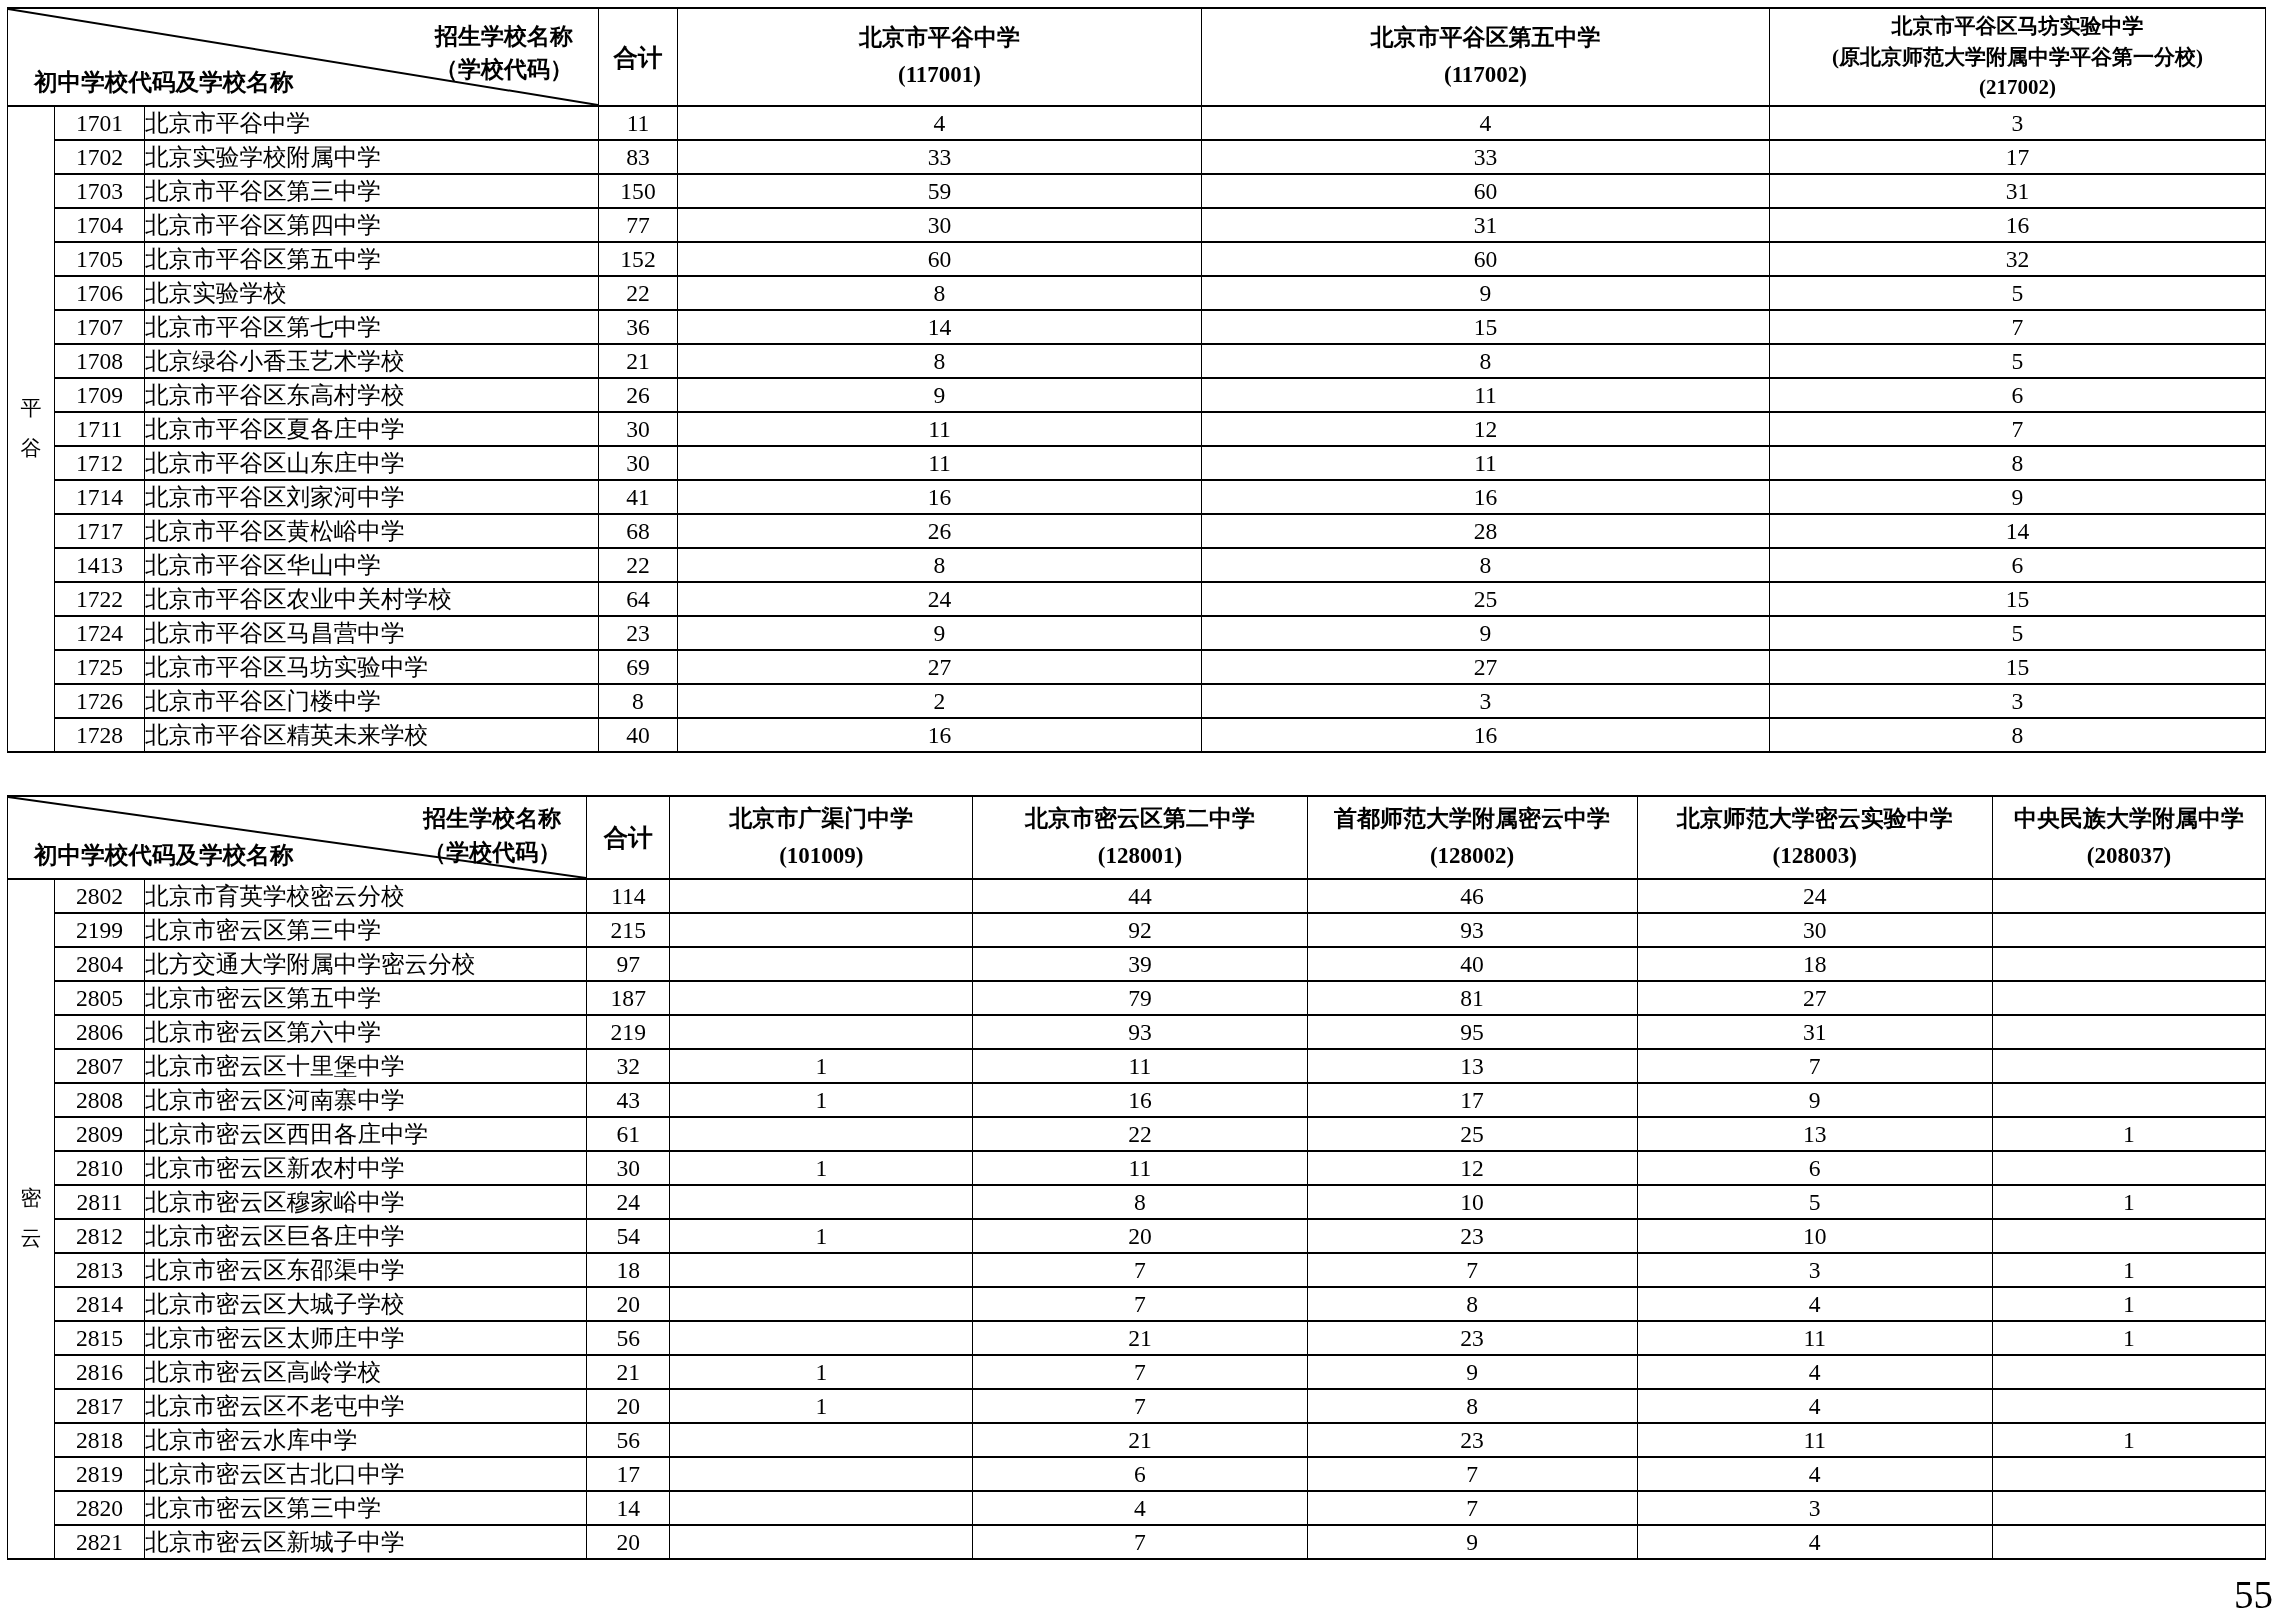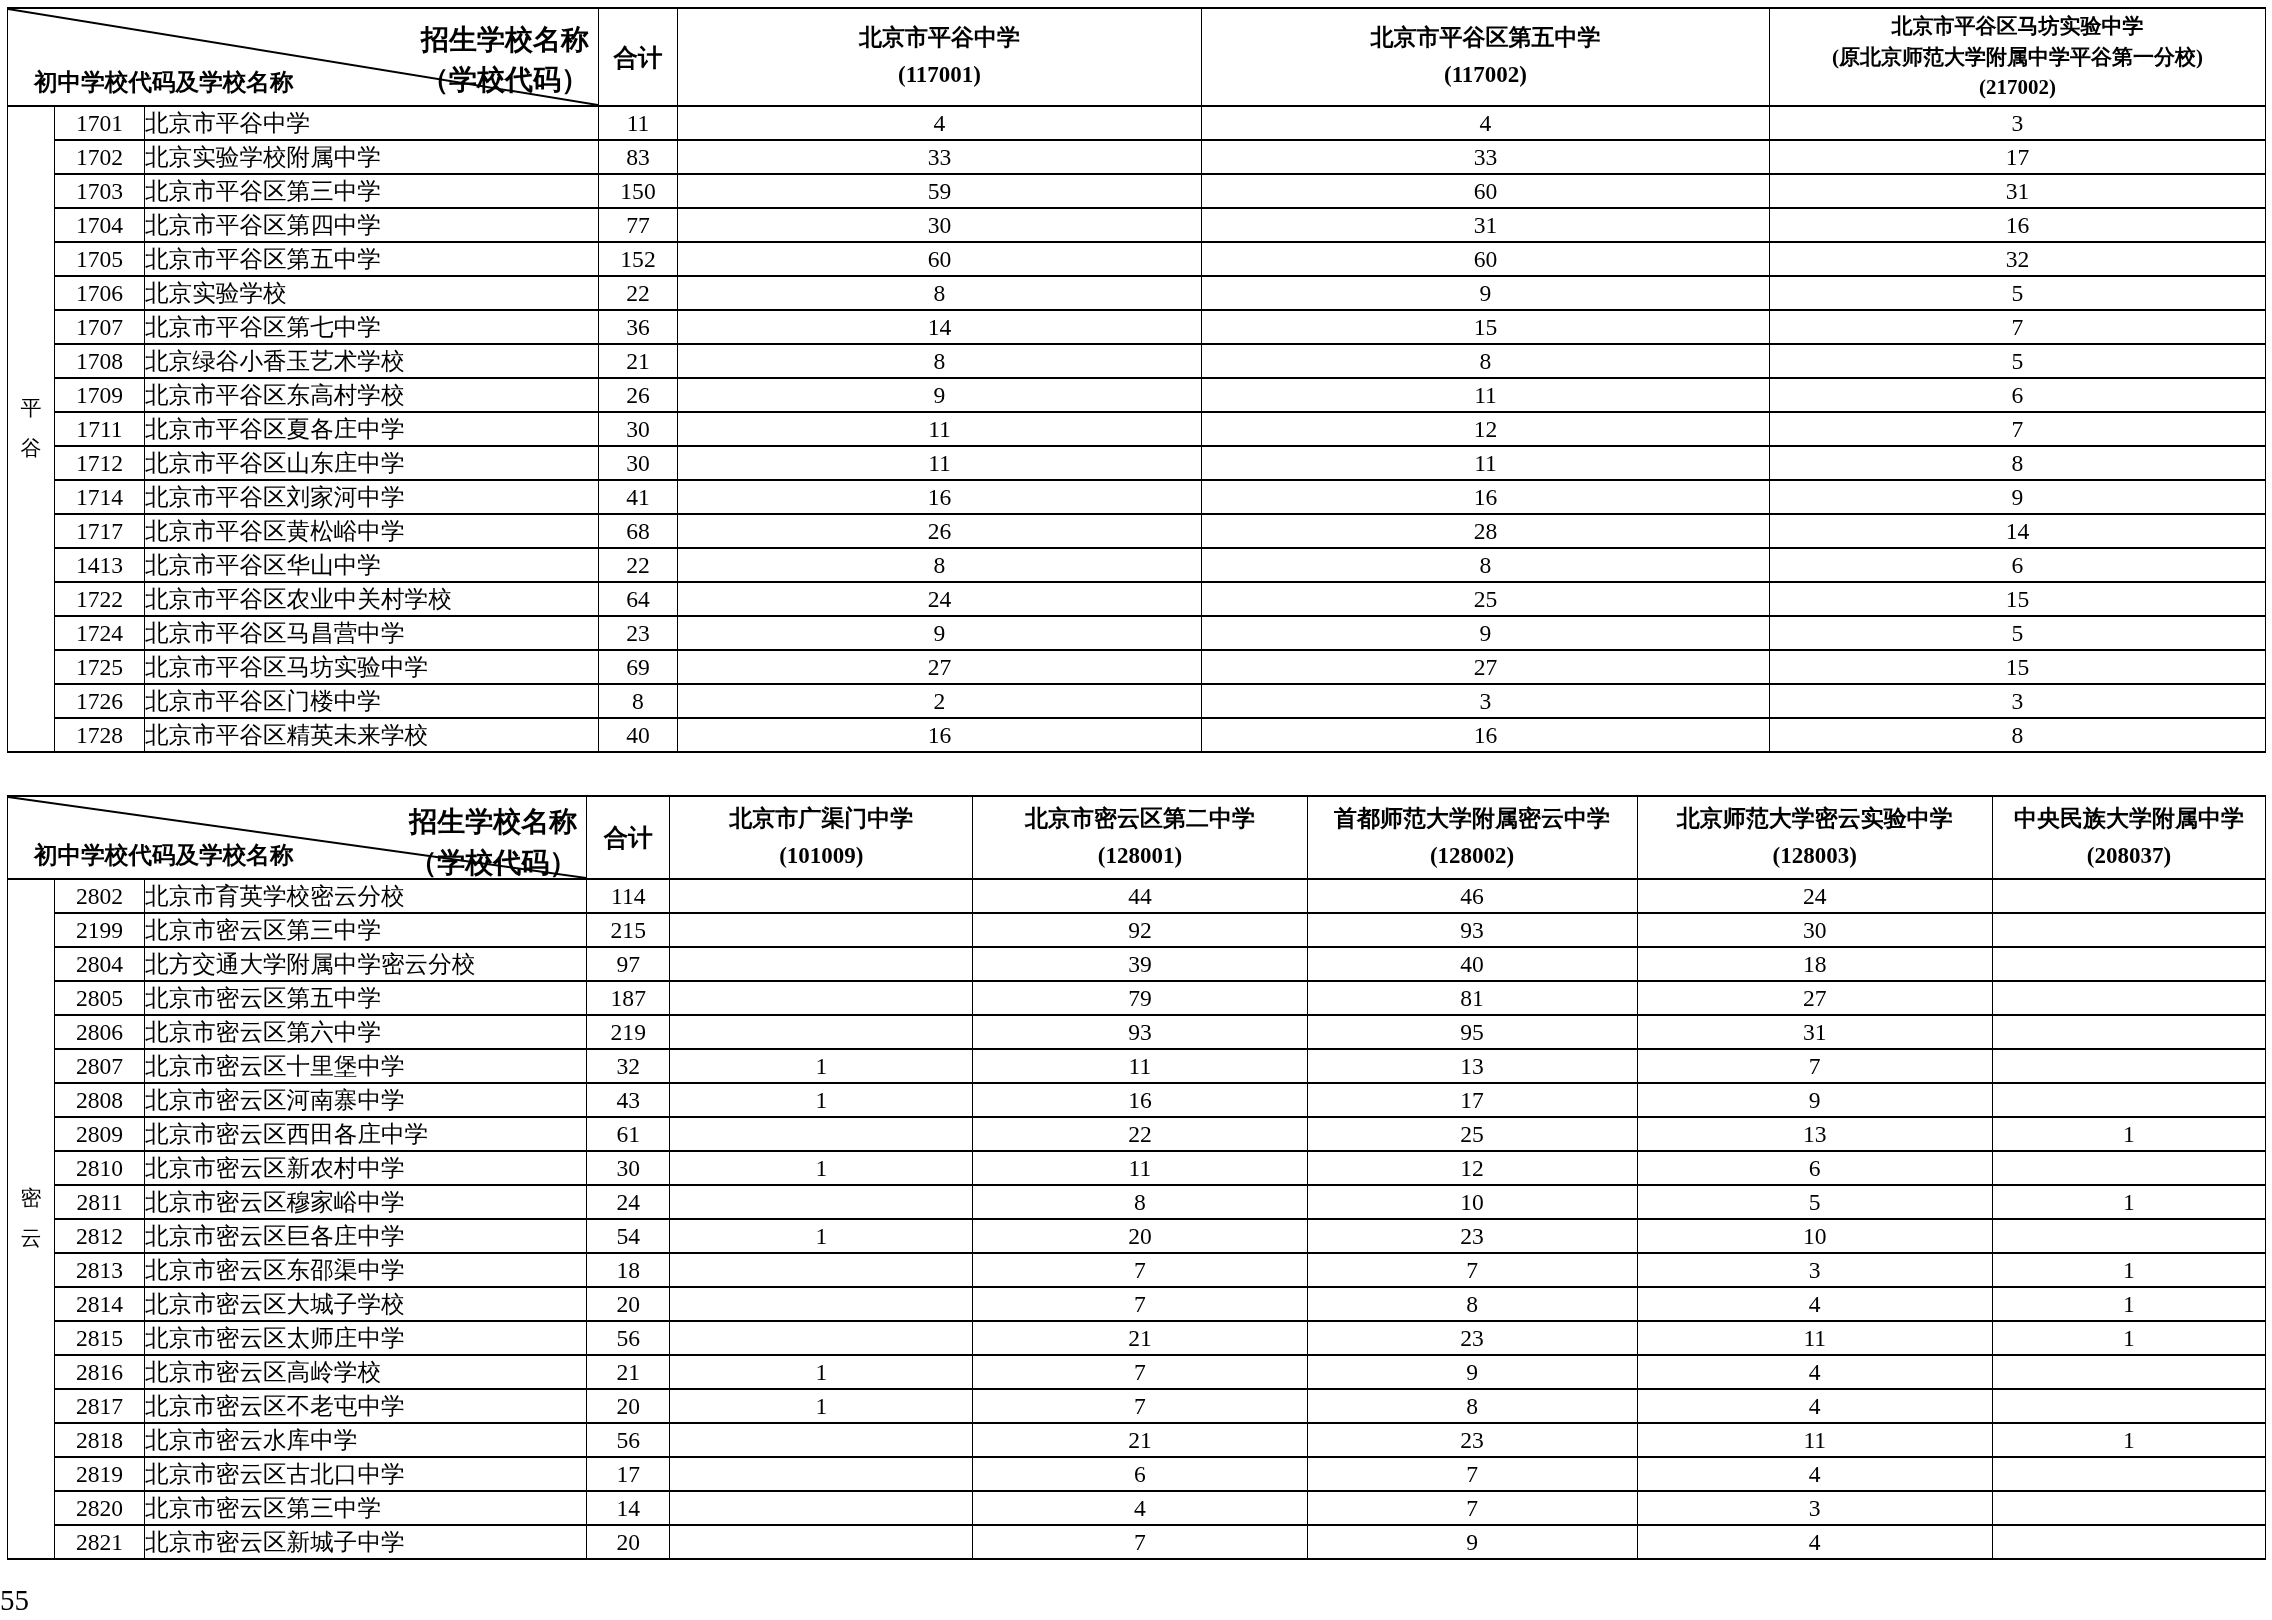--- a/index.html
+++ b/index.html
@@ -17,22 +17,22 @@
     border:2.6px solid #000;border-left-width:1.8px;border-right-width:1.8px;
     padding:0;overflow:hidden;
   }
   
   th.diag{position:relative;padding:0;}
   .t0 th.diag,.t0 th{height:96px;}
   .t1 th.diag,.t1 th{height:81px;}
   th.diag svg{position:absolute;left:0;top:0;width:100%;height:100%;display:block;}
   th.diag line{stroke:#000;stroke-width:2;vector-effect:non-scaling-stroke;}
   .tr-label{
-    position:absolute;top:10.5px;right:9px;text-align:center;
-    font-weight:bold;font-size:28px;line-height:1.45;white-space:pre-line;
+    position:absolute;top:10.5px;right:25px;text-align:center;
+    font-weight:bold;font-size:23px;line-height:1.45;white-space:pre-line;
   }
   .t1 .tr-label{top:5.3px;}
   .bl-label{
     position:absolute;bottom:7px;left:26px;
     font-weight:bold;font-size:23.6px;white-space:nowrap;
   }
   th.total-h{font-weight:bold;font-size:24.5px;text-align:center;vertical-align:middle;}
   th.col-h{font-weight:bold;font-size:23px;text-align:center;vertical-align:middle;}
   th.col-h div{line-height:1.6;}
   th.col-h.three{font-size:21px;}
@@ -44,21 +44,21 @@
   td.code{text-align:center;margin-top:30px;}
   td.name{text-align:left;padding-left:14px;}
   td.num{text-align:center;}
   td.region{text-align:center;vertical-align:middle;}
   td.region span{
     display:inline-block;width:1.1em;word-break:break-all;
     line-height:1.9;font-size:21px;letter-spacing:0;text-align:center;
   }
   .page-number{
     position:absolute;left:0;right:0;bottom:3.5px;
-    text-align:left;font-size:29px;
+    text-align:right;font-size:39px;
   }
 </style>
 </head>
 <body>
 
 <div class="page">
   <table class="grid t0">
     <colgroup>
         <col style="width: 47px;">
         <col style="width: 90px;">

